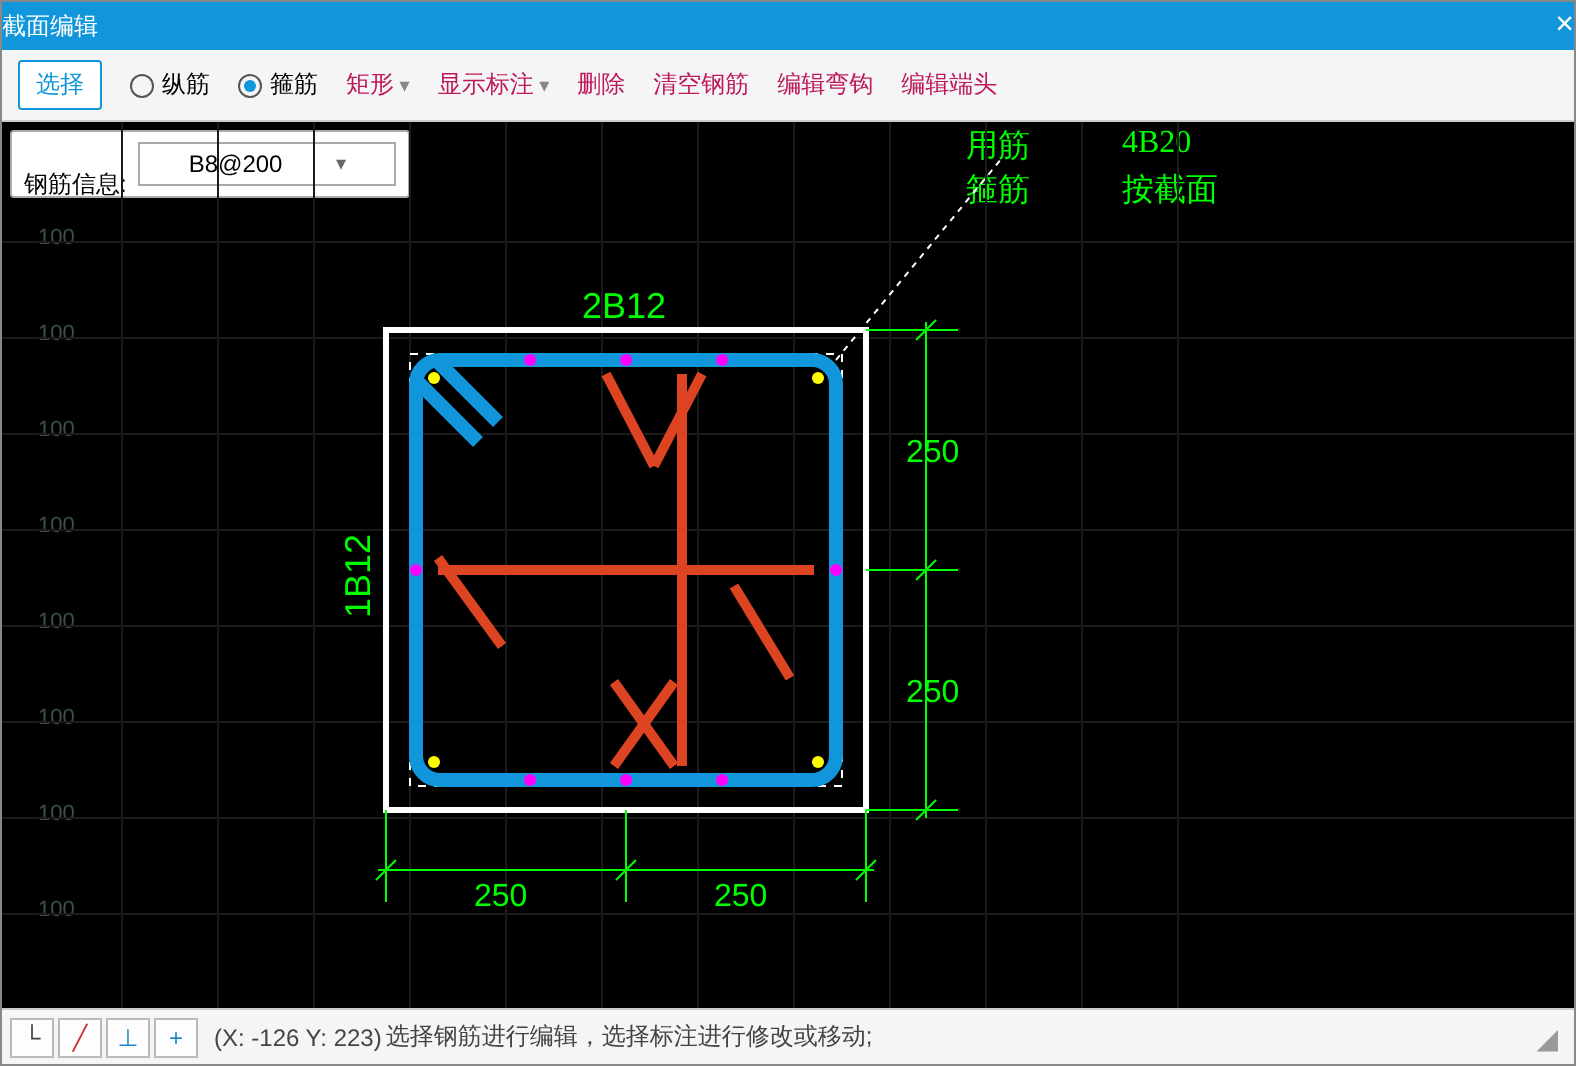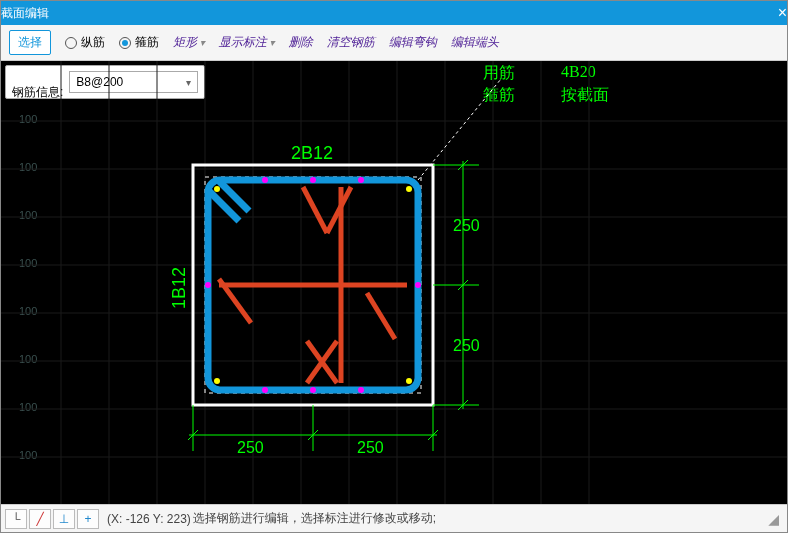--- a/index.html
+++ b/index.html
@@ -6,26 +6,26 @@
 body { font-family: "Microsoft YaHei", sans-serif; font-size: 12px; background: #fff; }
 .window { width: 788px; height: 533px; border: 1px solid #888; display: flex; flex-direction: column; }
 .titlebar { height: 24px; background: #1296db; color: #fff; display: flex; align-items: center; justify-content: space-between; padding: 0 0; }
 .titlebar .title { font-size: 12px; }
 .titlebar .close { cursor: pointer; font-size: 16px; }
 .toolbar { height: 36px; background: #f5f5f5; border-bottom: 1px solid #ccc; display: flex; align-items: center; padding: 16px 8px; gap: 14px; }
 .btn-select { border: 1px solid #1296db; color: #1296db; padding: 3px 8px; border-radius: 2px; cursor: pointer; background:#fff;}
 .radio-wrap { display: flex; align-items: center; gap: 4px; cursor: pointer; }
 .radio-circle { width: 12px; height: 12px; border: 1px solid #555; border-radius: 50%; display: inline-flex; align-items: center; justify-content: center; }
 .radio-circle.selected::after { content:""; width:6px; height:6px; border-radius:50%; background:#1296db; }
-.toolbar-link { color: #4c1d95; cursor: pointer; font-style: italic; }
+.toolbar-link { color: #be185d; cursor: pointer; }
 .toolbar-link.dd::after { content:" ▾"; font-size:10px; color:#888;}
 .canvas-area { flex: 1; position: relative; background: #000; overflow: hidden; }
 .rebar-panel { position: absolute; left: 4px; top: 4px; width: 200px; height: 34px; background: #fff; border: 1px solid #aaa; border-radius: 2px; display: flex; align-items: center; padding: 0 6px; gap: 6px; }
 .rebar-panel label { white-space: nowrap; margin-top: 20px; }
-.rebar-select { flex:1; height:22px; border:1px solid #aaa; display:flex; align-items:center; padding:0 6px; justify-content:space-between; cursor:pointer;}
+.rebar-select { flex:1; height:22px; border:1px solid #aaa; display:flex; align-items:center; padding:0 24px; justify-content:space-between; cursor:pointer;}
 .rebar-select .caret { font-size:10px; color:#666;}
 .grid-label { position:absolute; color:#3a504f; font-size:11px; }
 .statusbar { height: 28px; background: #f5f5f5; border-top: 1px solid #ccc; display:flex; align-items:center; padding:0 4px; gap:2px; color:#444; font-size:12px; }
 .status-icon { width:22px; height:20px; border:1px solid #bbb; display:inline-flex; align-items:center; justify-content:center; cursor:pointer; font-size:12px; background:#fdfdfd;}
 .corner-text { position:absolute; color:#0f0; font-size:16px; font-family:"SimSun"; }
 svg text.dim { fill:#0f0; font-size:16px; }
 svg text.dimlarge { fill:#0f0; font-size:18px; }
 .resize-grip { margin-left:auto; color:#999; font-size:14px; padding-right:4px;}
 </style>
 </head>

